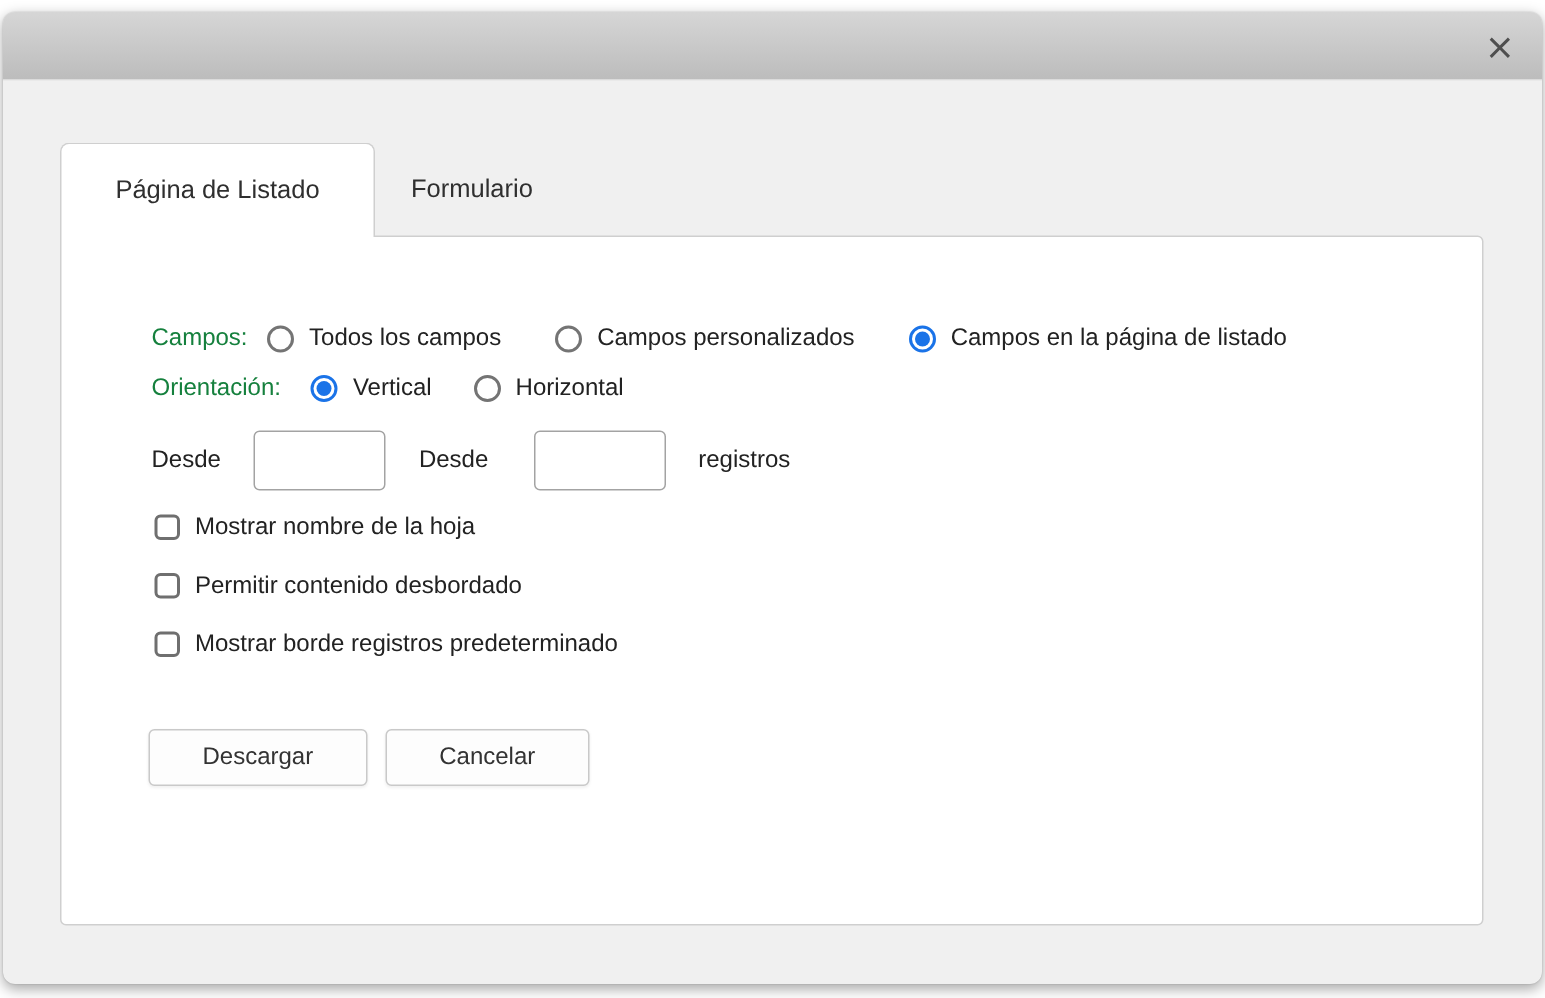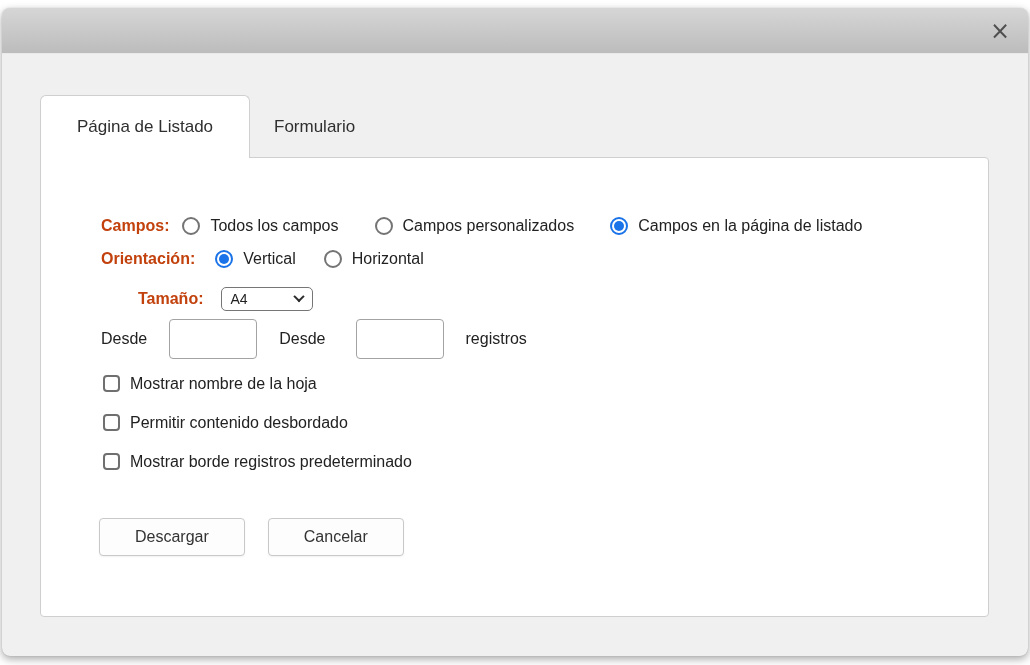--- a/index.html
+++ b/index.html
@@ -10,34 +10,34 @@
     background:#f0f0f0; border-radius:8px;
     box-shadow:0 3px 9px rgba(0,0,0,0.35), 0 0 1px rgba(0,0,0,0.25); }
 
   .titlebar { position:relative; height:46px; border-radius:8px 8px 0 0;
     background:linear-gradient(#d6d6d6,#bcbcbc);
     border-bottom:1px solid #e9e9e9; }
   .close-btn { position:absolute; right:18px; top:50%; transform:translateY(-50%);
     font-size:24px; line-height:1; color:#4f4f4f; cursor:pointer;
     background:none; border:none; font-family:"DejaVu Sans",sans-serif; }
 
-  .tabs { position:absolute; left:38px; top:87px; display:flex; align-items:center; z-index:2; }
+  .tabs { position:absolute; left:38px; top:87px; display:flex; align-items:flex-start; z-index:2; }
   .tab { font-size:17px; color:#2f2f2f; display:flex; align-items:center; cursor:pointer; }
   .tab.active { width:210px; height:63px; justify-content:center;
     background:#ffffff; border:1px solid #cfcfcf; border-bottom:none;
     border-radius:6px 6px 0 0; }
   .tab.inactive { padding:0 24px; height:62px; background:transparent; }
 
   .panel { position:absolute; left:38px; top:149px; width:949px; height:460px;
     background:#ffffff; border:1px solid #cfcfcf; border-radius:0 4px 4px 4px; z-index:1; }
 
   .content { padding:57px 0 0 60px; font-size:16px; }
 
   .row { display:flex; align-items:center; }
-  .row-label { font-weight:700; color:#c2410c; white-space:nowrap; }
+  .row-label { font-weight:400; color:#15803d; white-space:nowrap; }
   .opts { display:flex; align-items:flex-end; }
 
   .row-campos { height:22px; margin-bottom:11px; }
   .row-campos .row-label { margin-right:13px; }
   .row-campos .opts { gap:36px; }
 
   .row-orient { height:22px; margin-bottom:17px; }
   .row-orient .row-label { margin-right:20px; }
   .row-orient .opts { gap:28px; }
 
@@ -64,21 +64,21 @@
   .txt-input { width:88px; height:40px; border:1px solid #a3a3a3; border-radius:4px;
     background:#fff; font-size:16px; padding:0 8px; outline:none;
     font-family:"Liberation Sans","DejaVu Sans",sans-serif; }
   .hasta-input { margin-left:8px; }
 
   .checks { margin-top:14px; margin-left:2px; }
   .check-item { height:21px; margin-bottom:18px;text-align:center; }
   .checkbox { width:17px; height:17px; border:2px solid #6f6f6f; border-radius:4px;
     background:#fff; flex:none; }
 
-  .btn-row { margin-top:46px; margin-left:-2px; display:flex; gap:23px; }
+  .btn-row { margin-top:46px; margin-left:-2px; display:flex; gap:12px; }
   .btn { height:38px; padding:0 35px; background:#fdfdfd; border:1px solid #c9c9c9;
     border-radius:4px; font-size:16px; color:#333; cursor:pointer;
     box-shadow:0 1px 2px rgba(0,0,0,0.06);
     font-family:"Liberation Sans","DejaVu Sans",sans-serif; }
 </style>
 </head>
 <body>
 
 <div class="dialog">
   <div class="titlebar">
@@ -122,27 +122,20 @@
             <span class="radio on"></span>
             <span>Vertical</span>
           </label>
           <label class="radio-item">
             <span class="radio"></span>
             <span>Horizontal</span>
           </label>
         </div>
       </div>
 
-      <div class="row row-tamano">
-        <span class="row-label">Tamaño:</span>
-        <div class="select-box">
-          <span>A4</span>
-          <span class="chevron"></span>
-        </div>
-      </div>
 
       <div class="row row-rango">
         <span>Desde</span>
         <input class="txt-input" type="text" value="" style="">
         <span>Desde</span>
         <input class="txt-input hasta-input" type="text" value="" style="">
         <span>registros</span>
       </div>
 
       <div class="checks">

